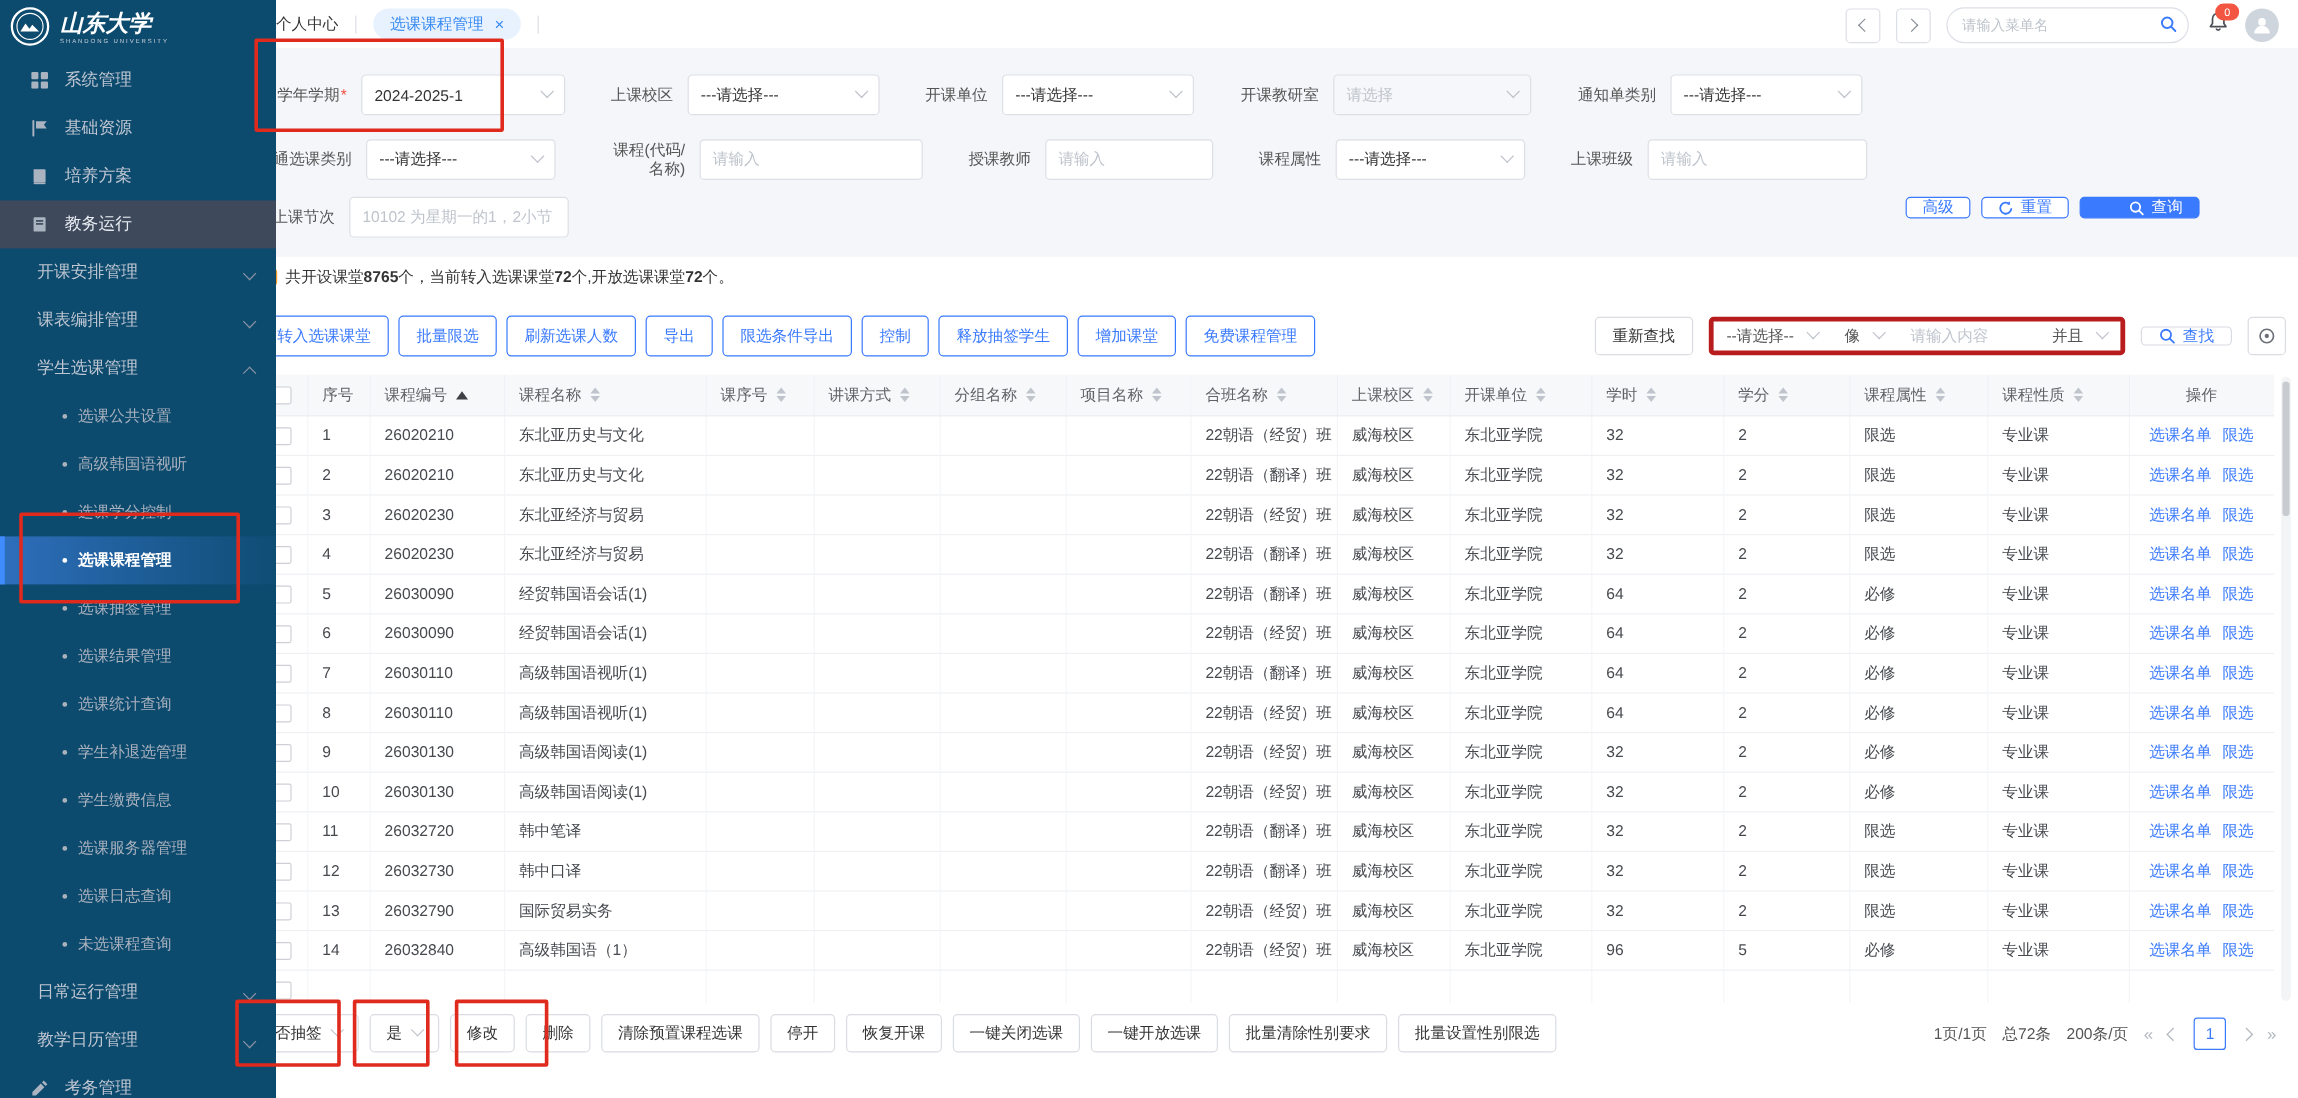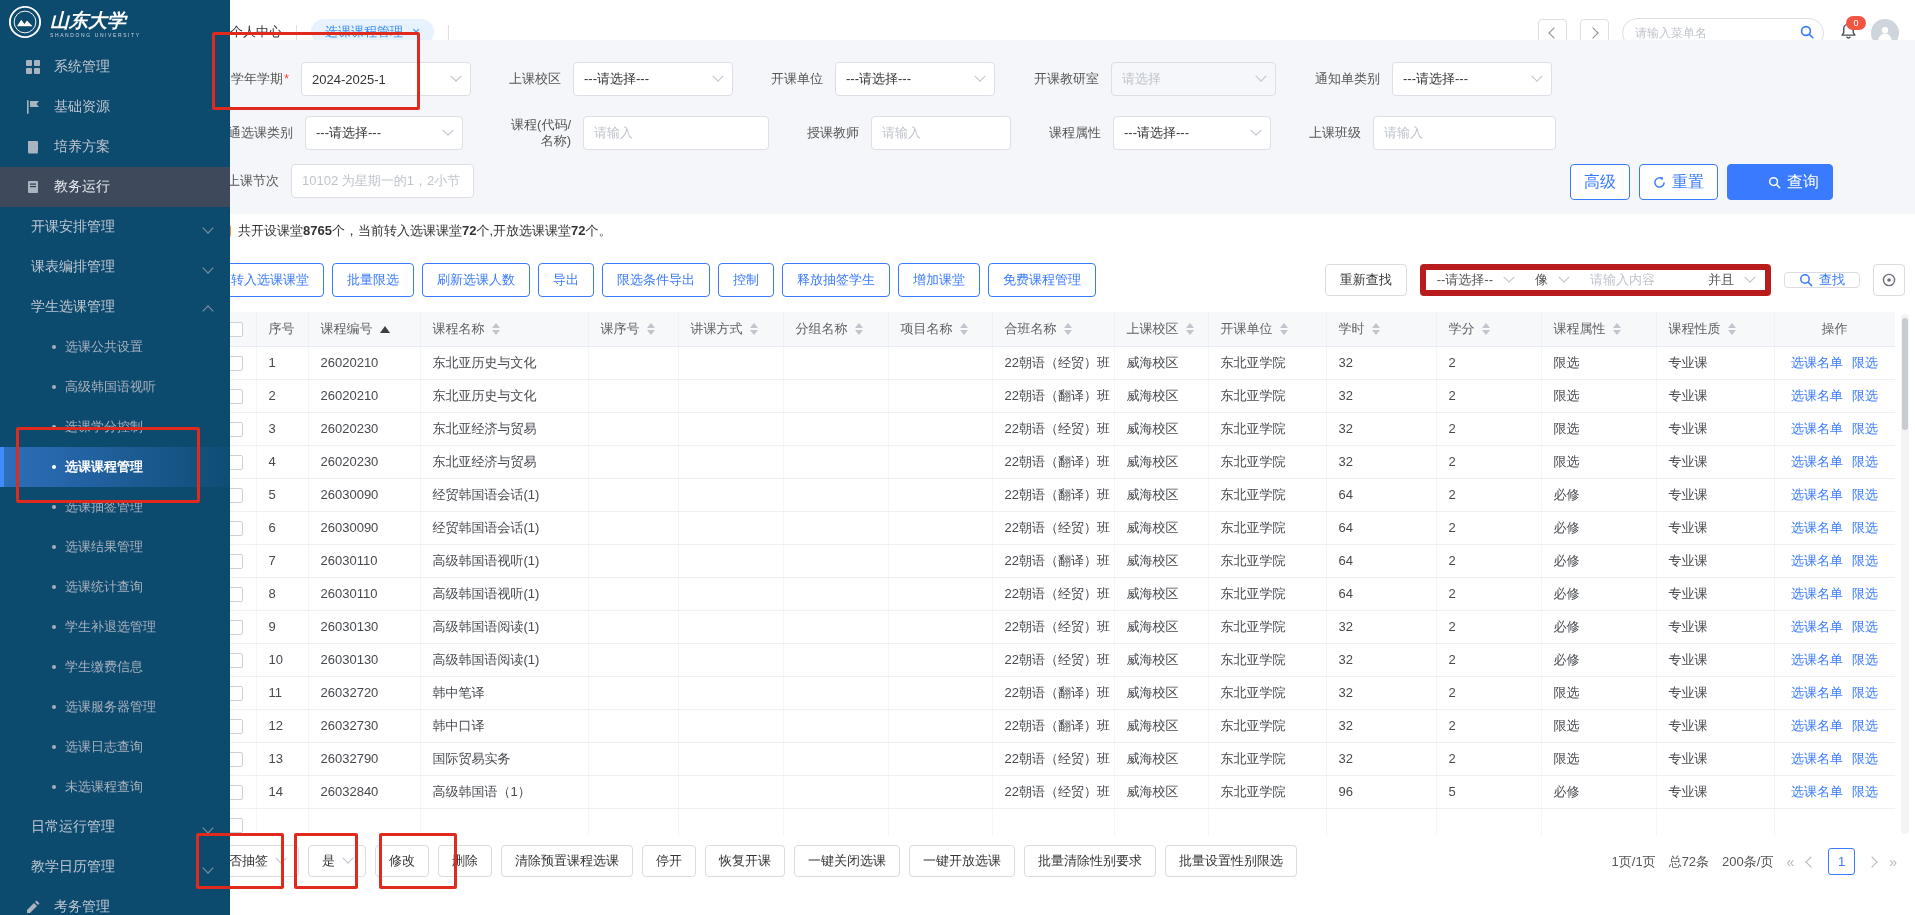--- a/index.html
+++ b/index.html
@@ -21,21 +21,21 @@
   .si-chevron{position:absolute;right:18px;top:17px;width:7px;height:7px;border-right:1.5px solid #8a93a3;border-bottom:1.5px solid #8a93a3;transform:rotate(45deg);}
   .si-chevron.up{transform:rotate(-135deg);top:20px;}
   .side-item.hl{background:#3e4a5c;color:#e9edf3;}
   .side-item.active{background:linear-gradient(90deg,rgba(64,130,230,.65),rgba(64,130,230,.05));color:#fff;font-weight:bold;}
   .side-item.active .si-bullet{background:#fff;}
   .side-item.active::before{content:"";position:absolute;left:0;top:0;width:4px;height:100%;background:#3f8cff;}
 
   
   .main{position:absolute;left:200px;top:0;width:1715px;height:915px;}
 
-  .tabsbar{position:absolute;top:0;left:0;right:0;height:40px;background:#fff;display:flex;align-items:center;margin-top:12px;}
+  .tabsbar{position:absolute;top:0;left:0;right:0;height:40px;background:#fff;display:flex;align-items:center;}
   .tab-plain{margin-left:30px;font-size:13px;color:#333;}
   .tab-sep{width:1px;height:15px;background:#dcdfe3;margin:0 14px;}
   .tab-pill{display:flex;align-items:center;gap:9px;background:#e7f2fe;color:#3a8bf2;font-size:13px;height:26px;padding:0 14px;border-radius:14px;}
   .tab-close{font-size:14px;line-height:1;cursor:pointer;}
   .hdr-right{position:absolute;right:16px;top:6px;display:flex;align-items:center;gap:13px;}
   .nav-btn{width:27px;height:27px;border:1px solid #dcdfe6;border-radius:4px;background:#fff;display:flex;align-items:center;justify-content:center;cursor:pointer;}
   .nav-chev{width:7px;height:7px;border-right:1.5px solid #8a9099;border-bottom:1.5px solid #8a9099;}
   .nav-chev.left{transform:rotate(135deg);margin-left:3px;}
   .nav-chev.right{transform:rotate(-45deg);margin-right:3px;}
   .hdr-search{position:relative;}
@@ -52,36 +52,36 @@
   .frow.r1{top:22px;} .frow.r2{top:76px;} .frow.r3{top:124px;}
   .ffield{display:flex;align-items:center;margin-right:38px;}
   .flabel{font-size:13px;color:#555;text-align:right;margin-right:12px;line-height:1.25;flex:0 0 auto;}
   .freq{color:#f24b3c;margin-left:1px;}
   .fctrl{height:34px;background:#fff;border:1px solid #dcdfe6;border-radius:4px;display:flex;align-items:center;padding:0 10px;font-size:13px;color:#333;box-sizing:border-box;cursor:pointer;}
   .fctrl .fval{white-space:nowrap;overflow:hidden;}
   .fctrl .fval.ph{color:#bfc4cc;}
   .fctrl.disabled{background:#f5f7fa;cursor:not-allowed;}
   .fcaret{margin-left:auto;width:7px;height:7px;border-right:1.5px solid #c0c4cc;border-bottom:1.5px solid #c0c4cc;transform:rotate(45deg) translate(-2px,-2px);flex:0 0 auto;}
   .fr-actions{position:absolute;top:124px;right:82px;display:flex;gap:9px;}
-  .fbtn{height:36px;border:1px solid #3a7afe;color:#3a7afe;background:#fff;border-radius:4px;padding:0 13px;font-size:16px;display:flex;align-items:center;gap:6px;cursor:pointer;box-sizing:border-box;}
+  .fbtn{height:18px;border:1px solid #3a7afe;color:#3a7afe;background:#fff;border-radius:4px;padding:0 13px;font-size:13px;display:flex;align-items:center;gap:6px;cursor:pointer;box-sizing:border-box;}
   .fbtn.primary{background:#3a7afe;color:#fff;padding-left:40px;}
 
   
   .summary{position:absolute;top:219px;left:17px;height:24px;display:flex;align-items:center;gap:7px;font-size:13px;color:#333;}
   .play-ico{width:14px;height:14px;border:1.5px solid #f59a23;border-radius:3px;display:flex;align-items:center;justify-content:center;box-sizing:border-box;}
   .play-ico i{display:block;width:0;height:0;border-left:5px solid #f59a23;border-top:3.5px solid transparent;border-bottom:3.5px solid transparent;margin-left:1px;}
   .summary b{font-weight:bold;}
 
   
   .toolbar{position:absolute;top:260px;left:16px;right:10px;height:40px;display:flex;align-items:center;}
   .tb-left{display:flex;gap:8px;}
   .tb-btn{height:32px;border:1px solid #3a7afe;color:#3a7afe;background:#fff;border-radius:4px;padding:0 14px;font-size:13px;display:flex;align-items:center;cursor:pointer;white-space:nowrap;}
   .tb-right{margin-left:auto;display:flex;align-items:center;gap:13px;}
   .btn-plain{height:32px;border:1px solid #d9dce1;color:#333;background:#fff;border-radius:4px;padding:0 14px;font-size:13px;display:flex;align-items:center;cursor:pointer;box-sizing:border-box;}
-  .compound{height:32px;border:6px solid #b91c1c;border-radius:4px;background:#fff;display:flex;align-items:center;box-sizing:border-box;}
+  .compound{height:32px;border:4px solid #b91c1c;border-radius:4px;background:#fff;display:flex;align-items:center;box-sizing:border-box;}
   .cseg{display:flex;align-items:center;padding:0 11px;font-size:13px;color:#555;gap:12px;cursor:pointer;white-space:nowrap;}
   .cseg .fcaret{margin-left:0;}
   .cseg.ph{color:#bfc4cc;cursor:text;min-width:96px;}
   .btn-find{height:16px;border:1px solid #d9dce1;background:#fff;color:#3a7afe;border-radius:4px;padding:0 14px;font-size:13px;display:flex;align-items:center;gap:6px;cursor:pointer;box-sizing:border-box;}
   .btn-gear{width:32px;height:32px;border:1px solid #d9dce1;border-radius:4px;background:#fff;display:flex;align-items:center;justify-content:center;cursor:pointer;box-sizing:border-box;}
 
   
   .tablewrap{position:absolute;top:312px;left:16px;width:1679px;height:524px;overflow:hidden;}
   table{border-collapse:collapse;table-layout:fixed;width:1679px;}
   th{height:34px;background:#f7f8fa;font-size:13px;color:#606266;font-weight:normal;text-align:left;padding:0 0 0 12px;border-bottom:1px solid #e9ecf1;border-right:1px solid #eef1f5;white-space:nowrap;overflow:hidden;box-sizing:border-box;}

